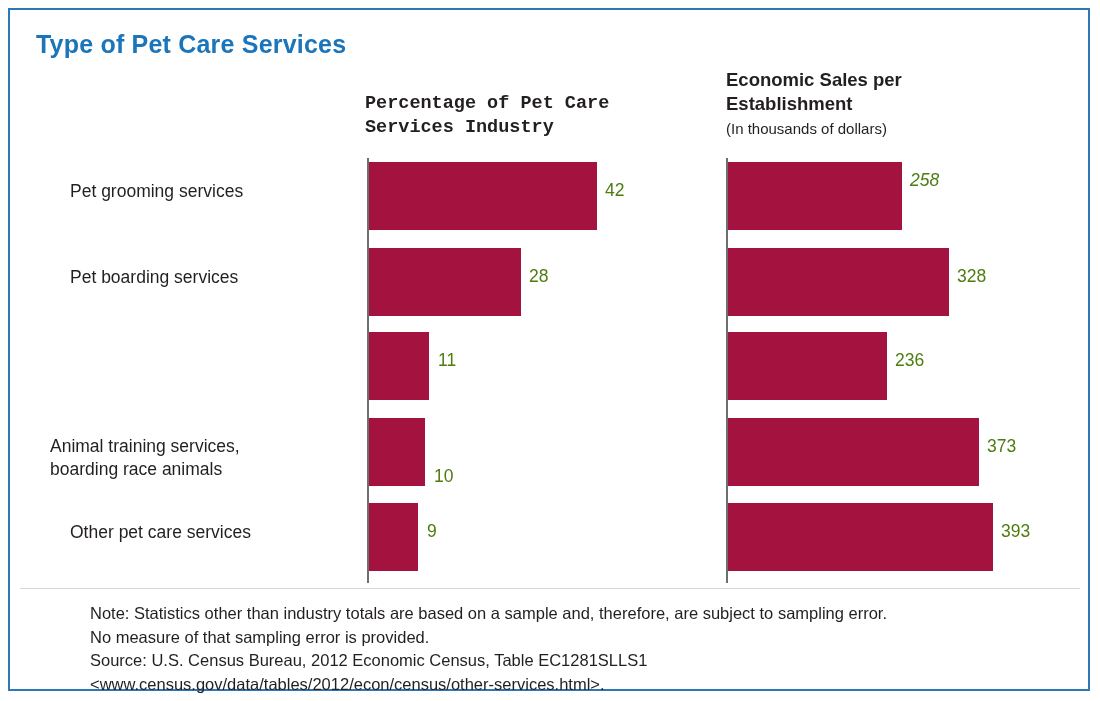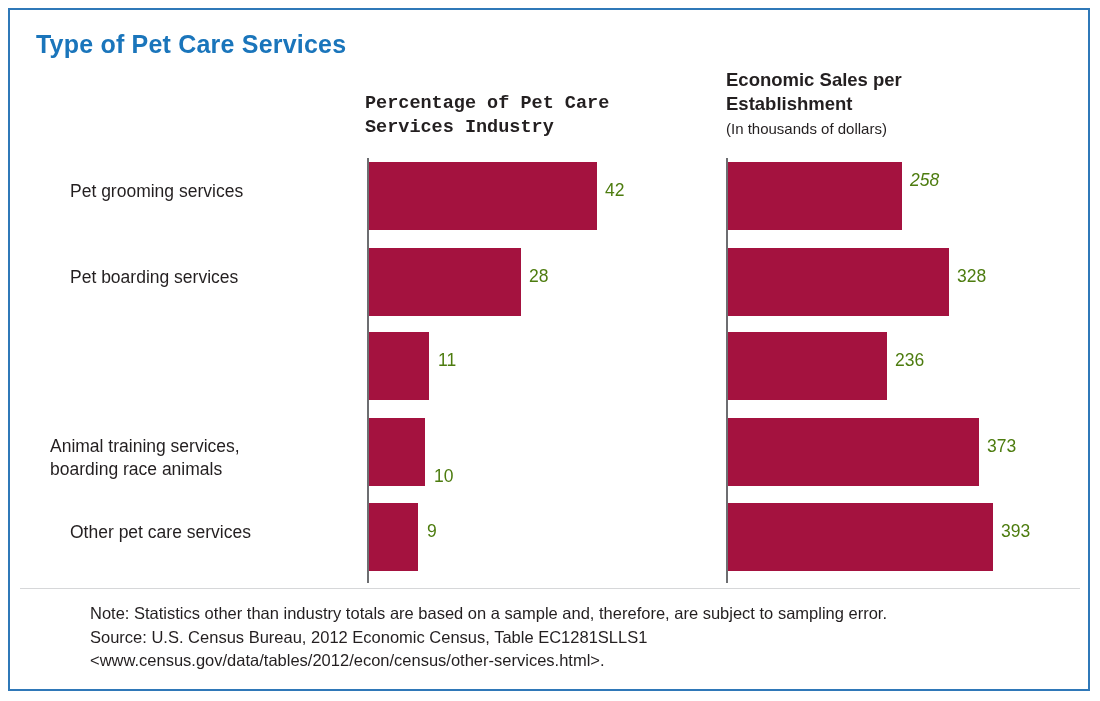--- a/index.html
+++ b/index.html
@@ -162,17 +162,18 @@
     <div class="bar-value" style="left:417px; top:511px;">9</div>
     <div class="bar" style="left:718px; top:493px; width:265px;"></div>
     <div class="bar-value" style="left:991px; top:511px;">393</div>
 
   </div>
 
   <div id="divider"></div>
 
   <div id="note">
     <div>Note: Statistics other than industry totals are based on a sample and, therefore, are subject to sampling error.</div>
+    <div>No measure of that sampling error is provided.</div>
     <div>Source: U.S. Census Bureau, 2012 Economic Census, Table  EC1281SLLS1</div>
     <div>&lt;www.census.gov/data/tables/2012/econ/census/other-services.html&gt;.</div>
   </div>
 
 </div>
 
 </body></html>

